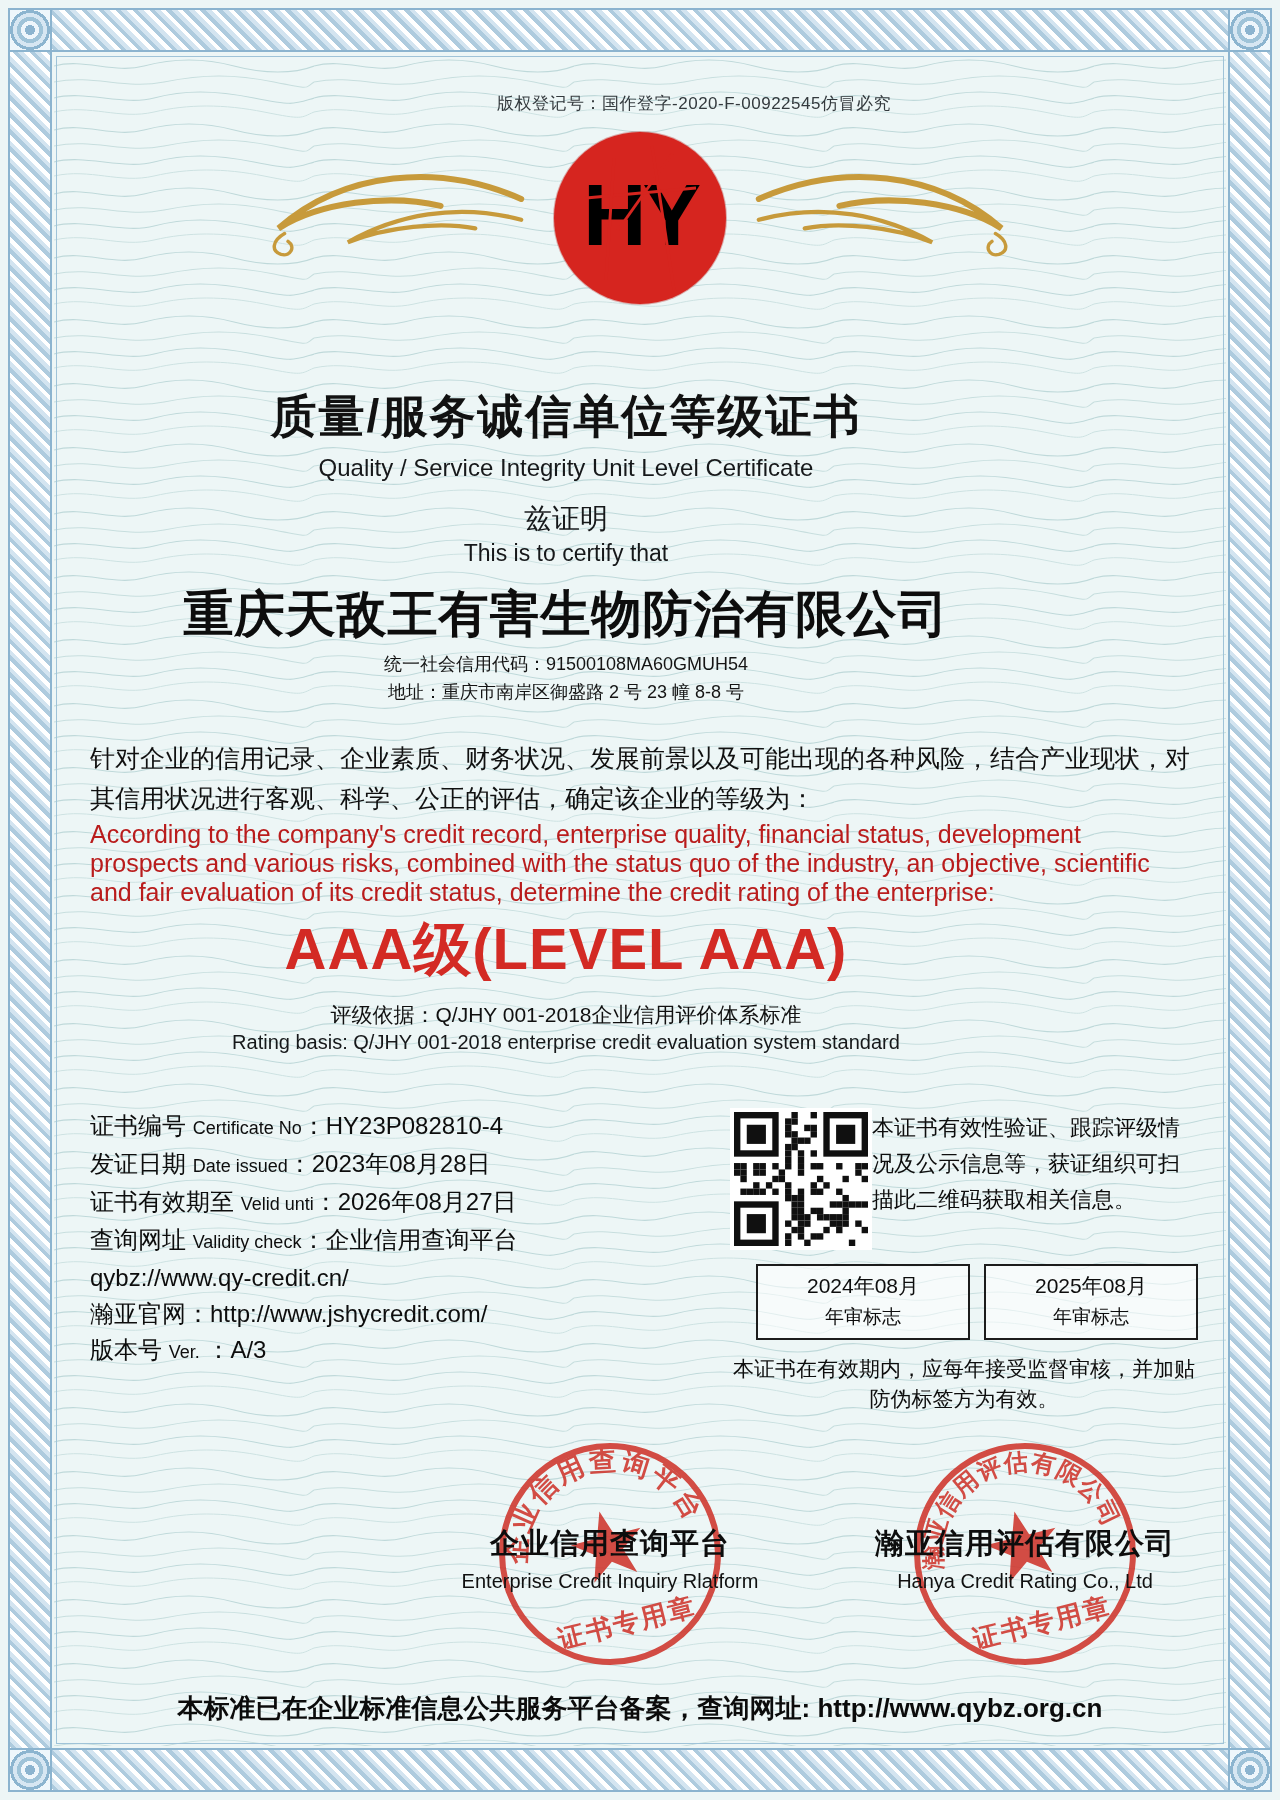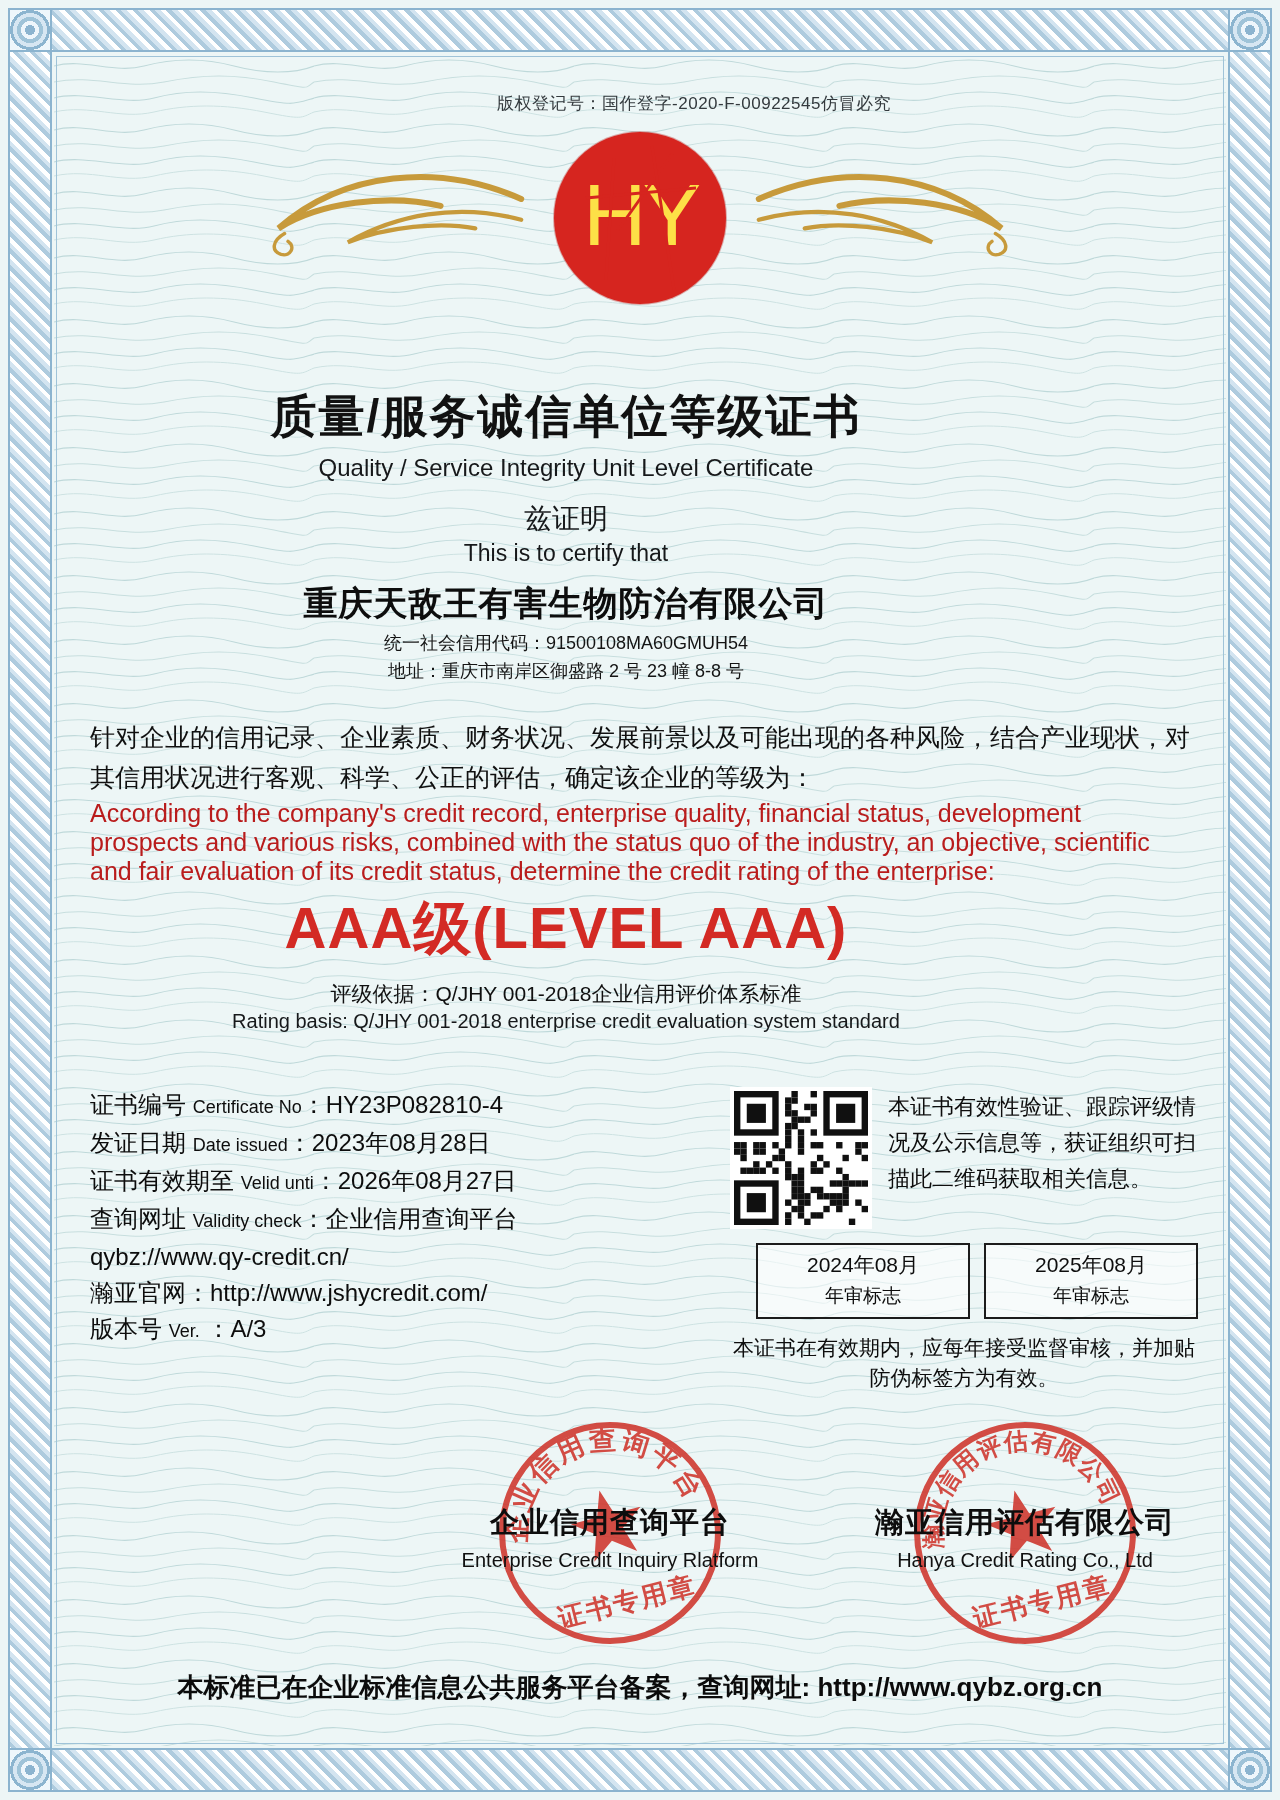--- a/index.html
+++ b/index.html
@@ -30,44 +30,44 @@
   .copyright { text-align:center; transform:translateX(54px); font-size:17px; color:#33393d; letter-spacing:0.5px; }
 
   .logo-row { margin-top:10px; height:185px; display:flex; align-items:center; justify-content:center; gap:26px; }
   .flourish { width:265px; height:104px; flex:0 0 auto; }
   .flourish.mirror { transform:scaleX(-1); }
   .logo-circle {
     position:relative; width:172px; height:172px; border-radius:50%;
     background:#d6251f; display:flex; align-items:center; justify-content:center; flex:0 0 auto;
     box-shadow:0 0 0 1px rgba(180,30,25,.35);
   }
-  .logo-circle .hy { font-size:88px; font-weight:400; color:#fde047; letter-spacing:-4px; line-height:1; padding-bottom:6px; }
+  .logo-circle .hy { font-size:88px; font-weight:700; color:#000000; letter-spacing:-4px; line-height:1; padding-bottom:6px; }
   .logo-cracks { position:absolute; inset:0; }
 
   .title-cn { margin-top:76px; text-align:center; font-size:46px; font-weight:700; letter-spacing:2px; color:#111; }
   .title-en { margin-top:6px; text-align:center; font-size:24px; color:#16181a; }
   .certify-cn { margin-top:18px; text-align:center; font-size:28px; color:#16181a; }
   .certify-en { text-align:center; font-size:23px; color:#16181a; margin-top:2px; }
-  .company-name { margin-top:14px; text-align:center; font-size:34px; font-weight:800; color:#0d0d0d; letter-spacing:1px; }
+  .company-name { margin-top:14px; text-align:center; font-size:50px; font-weight:800; color:#0d0d0d; letter-spacing:1px; }
   .company-line { margin-top:4px; text-align:center; font-size:18px; color:#141414; }
 
   .para { margin:34px 36px 0; }
   .para-cn { font-size:25px; line-height:40px; color:#101010; text-align:justify; }
   .para-en { font-size:25px; line-height:29px; color:#b91c1c; margin-top:2px; }
 
   .aaa { margin-top:4px; text-align:center; font-size:58px; font-weight:800; color:#d32a24; letter-spacing:1px; }
   .basis-cn { margin-top:12px; text-align:center; font-size:21px; color:#101010; }
   .basis-en { margin-top:2px; text-align:center; font-size:20px; color:#16181a; }
 
   .details-row { margin:54px 28px 0 36px; display:flex; align-items:flex-start; }
   .details-left { flex:0 0 640px; }
   .detail-line { font-size:24px; line-height:36px; color:#0d0d0d; white-space:nowrap; }
   .detail-line .lbl-en { font-size:18px; }
   .details-right { flex:1; }
-  .qr-row { display:flex; gap:16px; }
+  .qr-row { display:flex; }
   .qr-box { width:142px; height:142px; background:#ffffff; padding:4px; flex:0 0 auto; }
   .qr-box svg { width:134px; height:134px; display:block; fill:#101010; }
   .qr-note { font-size:22px; line-height:36px; color:#0d0d0d; padding-top:2px; }
   .audit-row { display:flex; gap:14px; margin-top:14px; padding-left:26px; }
   .audit-box { flex:1; border:2px solid #1c1c1c; background:rgba(255,255,255,.55); text-align:center; padding:6px 0 8px; }
   .audit-period { font-size:21px; color:#0d0d0d; }
   .audit-label { font-size:19px; color:#0d0d0d; margin-top:4px; }
   .validity-note { margin-top:14px; font-size:21px; line-height:30px; text-align:center; color:#0d0d0d; }
 
   .stamps-row { margin-top:15px; display:flex; padding-left:381px; gap:55px; }

